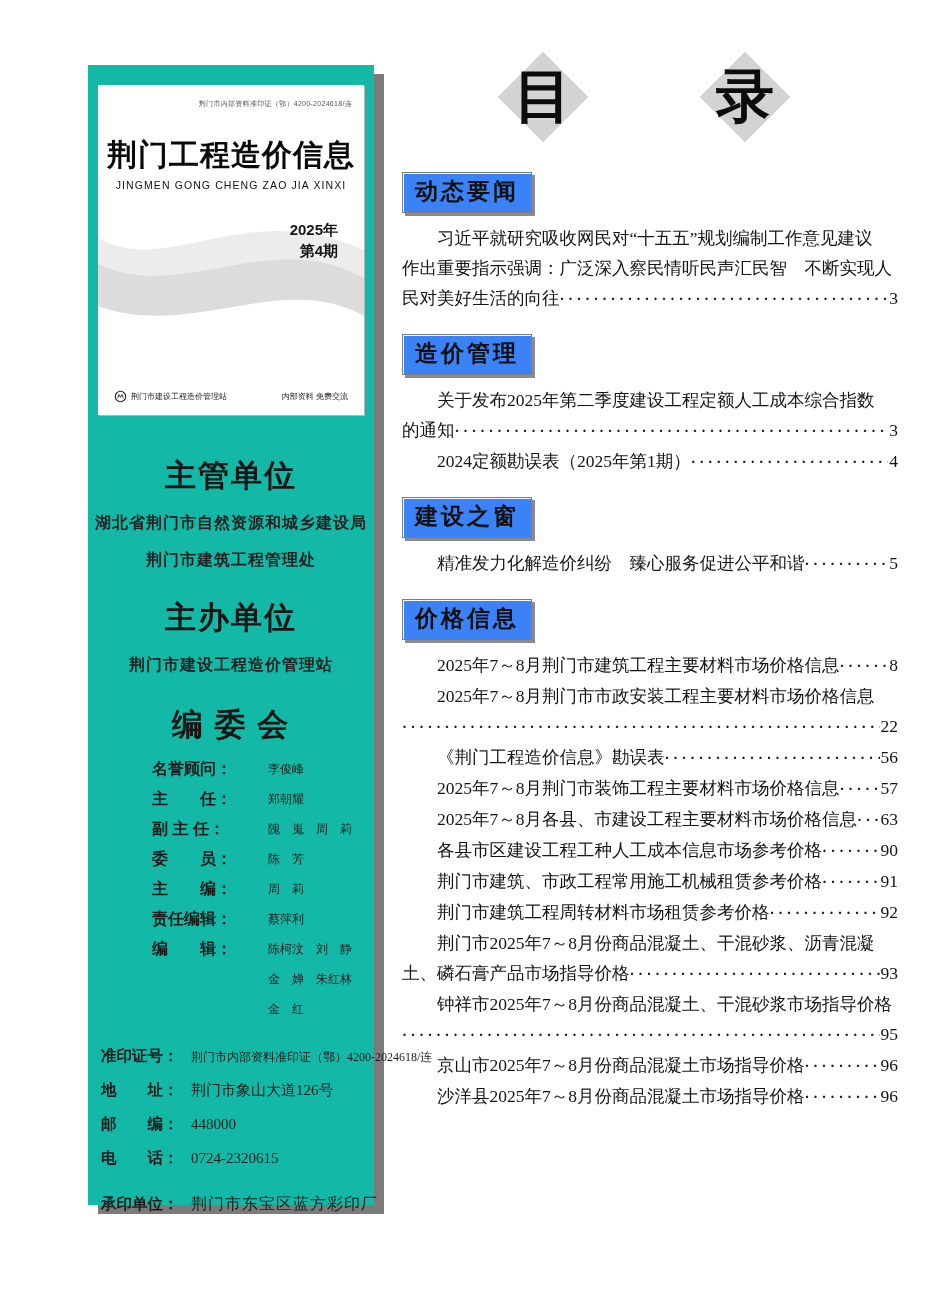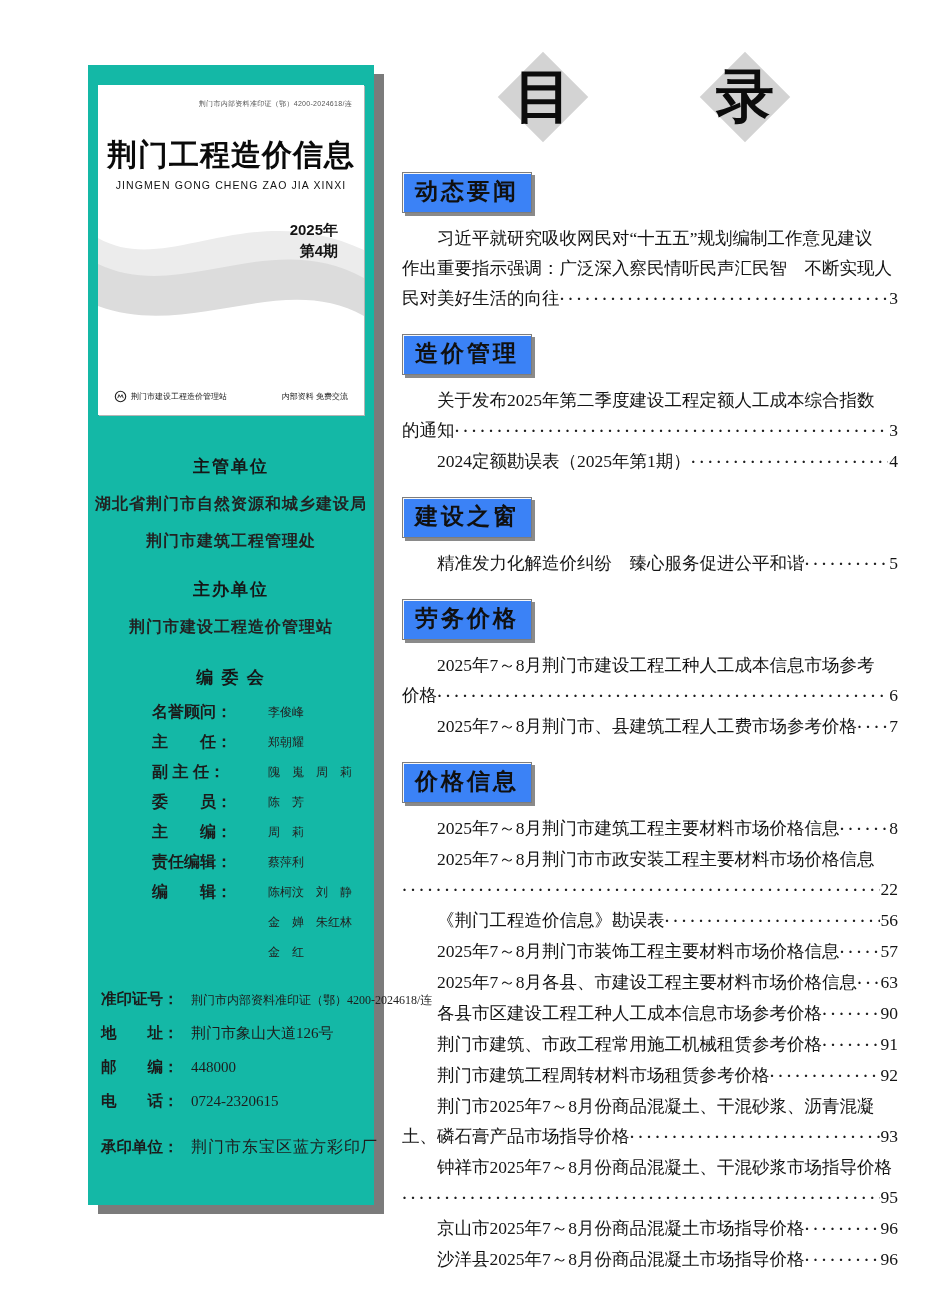--- a/index.html
+++ b/index.html
@@ -40,21 +40,21 @@
   .cover .waves { position:absolute; left:0; bottom:52px; width:266px; height:185px; z-index:1; }
   .cover .cfooter {
     position:absolute; bottom:12px; left:0; right:0; display:flex;
     justify-content:space-between; align-items:center; padding:0 16px;
     font-size:8px; color:#222; z-index:2; font-family:"Liberation Sans", sans-serif;
   }
   .cover .cfooter .pub { display:flex; align-items:center; gap:4px; }
 
   
   .sb-h {
-    text-align:center; font-size:17px; font-weight:bold; letter-spacing:2px; color:#161616;
+    text-align:center; font-size:31px; font-weight:bold; letter-spacing:2px; color:#161616;
   }
   .sb-h.sup   { margin-top:390px; }  
   .sb-line {
     text-align:center; font-family:"Liberation Sans", sans-serif;
     font-size:16px; font-weight:600; letter-spacing:1px; color:#222; margin-top:16px;
   }
   .sb-h.org  { margin-top:26px; }
   .sb-h.cmte { margin-top:28px; }
 
   .crows { margin-top:8px; padding-left:64px; }
@@ -261,120 +261,103 @@
         </div></section>
       <section class="toc-section"><div class="sec-box">建设之窗</div><div class="entries">
           <div class="entry">
             <div class="lastline">
               <span class="txt ind">精准发力化解造价纠纷　臻心服务促进公平和谐</span>
               <span class="leader"></span>
               <span class="pg">5</span>
             </div>
           </div>
         </div></section>
-      <section class="toc-section"><div class="sec-box">劳务价格</div><div class="entries">
-          <div class="entry">
-            <div class="line first">2025年7～8月荆门市建设工程工种人工成本信息市场参考</div>
-            <div class="lastline">
-              <span class="txt">价格</span>
-              <span class="leader"></span>
-              <span class="pg">6</span>
-            </div>
-          </div>
-          <div class="entry">
-            <div class="lastline">
-              <span class="txt ind">2025年7～8月荆门市、县建筑工程人工费市场参考价格</span>
-              <span class="leader"></span>
-              <span class="pg">7</span>
+      <section class="toc-section"><div class="sec-box">价格信息</div><div class="entries">
+          <div class="entry">
+            <div class="lastline">
+              <span class="txt ind">2025年7～8月荆门市建筑工程主要材料市场价格信息</span>
+              <span class="leader"></span>
+              <span class="pg">8</span>
+            </div>
+          </div>
+          <div class="entry">
+            <div class="line first">2025年7～8月荆门市市政安装工程主要材料市场价格信息</div>
+            <div class="lastline">
+              <span class="txt"></span>
+              <span class="leader"></span>
+              <span class="pg">22</span>
+            </div>
+          </div>
+          <div class="entry">
+            <div class="lastline">
+              <span class="txt ind">《荆门工程造价信息》勘误表</span>
+              <span class="leader"></span>
+              <span class="pg">56</span>
+            </div>
+          </div>
+          <div class="entry">
+            <div class="lastline">
+              <span class="txt ind">2025年7～8月荆门市装饰工程主要材料市场价格信息</span>
+              <span class="leader"></span>
+              <span class="pg">57</span>
+            </div>
+          </div>
+          <div class="entry">
+            <div class="lastline">
+              <span class="txt ind">2025年7～8月各县、市建设工程主要材料市场价格信息</span>
+              <span class="leader"></span>
+              <span class="pg">63</span>
+            </div>
+          </div>
+          <div class="entry">
+            <div class="lastline">
+              <span class="txt ind">各县市区建设工程工种人工成本信息市场参考价格</span>
+              <span class="leader"></span>
+              <span class="pg">90</span>
+            </div>
+          </div>
+          <div class="entry">
+            <div class="lastline">
+              <span class="txt ind">荆门市建筑、市政工程常用施工机械租赁参考价格</span>
+              <span class="leader"></span>
+              <span class="pg">91</span>
+            </div>
+          </div>
+          <div class="entry">
+            <div class="lastline">
+              <span class="txt ind">荆门市建筑工程周转材料市场租赁参考价格</span>
+              <span class="leader"></span>
+              <span class="pg">92</span>
+            </div>
+          </div>
+          <div class="entry">
+            <div class="line first">荆门市2025年7～8月份商品混凝土、干混砂浆、沥青混凝</div>
+            <div class="lastline">
+              <span class="txt">土、磷石膏产品市场指导价格</span>
+              <span class="leader"></span>
+              <span class="pg">93</span>
+            </div>
+          </div>
+          <div class="entry">
+            <div class="line first">钟祥市2025年7～8月份商品混凝土、干混砂浆市场指导价格</div>
+            <div class="lastline">
+              <span class="txt"></span>
+              <span class="leader"></span>
+              <span class="pg">95</span>
+            </div>
+          </div>
+          <div class="entry">
+            <div class="lastline">
+              <span class="txt ind">京山市2025年7～8月份商品混凝土市场指导价格</span>
+              <span class="leader"></span>
+              <span class="pg">96</span>
+            </div>
+          </div>
+          <div class="entry">
+            <div class="lastline">
+              <span class="txt ind">沙洋县2025年7～8月份商品混凝土市场指导价格</span>
+              <span class="leader"></span>
+              <span class="pg">96</span>
             </div>
           </div>
         </div></section>
-      <section class="toc-section"><div class="sec-box">价格信息</div><div class="entries">
-          <div class="entry">
-            <div class="lastline">
-              <span class="txt ind">2025年7～8月荆门市建筑工程主要材料市场价格信息</span>
-              <span class="leader"></span>
-              <span class="pg">8</span>
-            </div>
-          </div>
-          <div class="entry">
-            <div class="line first">2025年7～8月荆门市市政安装工程主要材料市场价格信息</div>
-            <div class="lastline">
-              <span class="txt"></span>
-              <span class="leader"></span>
-              <span class="pg">22</span>
-            </div>
-          </div>
-          <div class="entry">
-            <div class="lastline">
-              <span class="txt ind">《荆门工程造价信息》勘误表</span>
-              <span class="leader"></span>
-              <span class="pg">56</span>
-            </div>
-          </div>
-          <div class="entry">
-            <div class="lastline">
-              <span class="txt ind">2025年7～8月荆门市装饰工程主要材料市场价格信息</span>
-              <span class="leader"></span>
-              <span class="pg">57</span>
-            </div>
-          </div>
-          <div class="entry">
-            <div class="lastline">
-              <span class="txt ind">2025年7～8月各县、市建设工程主要材料市场价格信息</span>
-              <span class="leader"></span>
-              <span class="pg">63</span>
-            </div>
-          </div>
-          <div class="entry">
-            <div class="lastline">
-              <span class="txt ind">各县市区建设工程工种人工成本信息市场参考价格</span>
-              <span class="leader"></span>
-              <span class="pg">90</span>
-            </div>
-          </div>
-          <div class="entry">
-            <div class="lastline">
-              <span class="txt ind">荆门市建筑、市政工程常用施工机械租赁参考价格</span>
-              <span class="leader"></span>
-              <span class="pg">91</span>
-            </div>
-          </div>
-          <div class="entry">
-            <div class="lastline">
-              <span class="txt ind">荆门市建筑工程周转材料市场租赁参考价格</span>
-              <span class="leader"></span>
-              <span class="pg">92</span>
-            </div>
-          </div>
-          <div class="entry">
-            <div class="line first">荆门市2025年7～8月份商品混凝土、干混砂浆、沥青混凝</div>
-            <div class="lastline">
-              <span class="txt">土、磷石膏产品市场指导价格</span>
-              <span class="leader"></span>
-              <span class="pg">93</span>
-            </div>
-          </div>
-          <div class="entry">
-            <div class="line first">钟祥市2025年7～8月份商品混凝土、干混砂浆市场指导价格</div>
-            <div class="lastline">
-              <span class="txt"></span>
-              <span class="leader"></span>
-              <span class="pg">95</span>
-            </div>
-          </div>
-          <div class="entry">
-            <div class="lastline">
-              <span class="txt ind">京山市2025年7～8月份商品混凝土市场指导价格</span>
-              <span class="leader"></span>
-              <span class="pg">96</span>
-            </div>
-          </div>
-          <div class="entry">
-            <div class="lastline">
-              <span class="txt ind">沙洋县2025年7～8月份商品混凝土市场指导价格</span>
-              <span class="leader"></span>
-              <span class="pg">96</span>
-            </div>
-          </div>
-        </div></section>
     </div>
 </main>
 
 </body></html>

